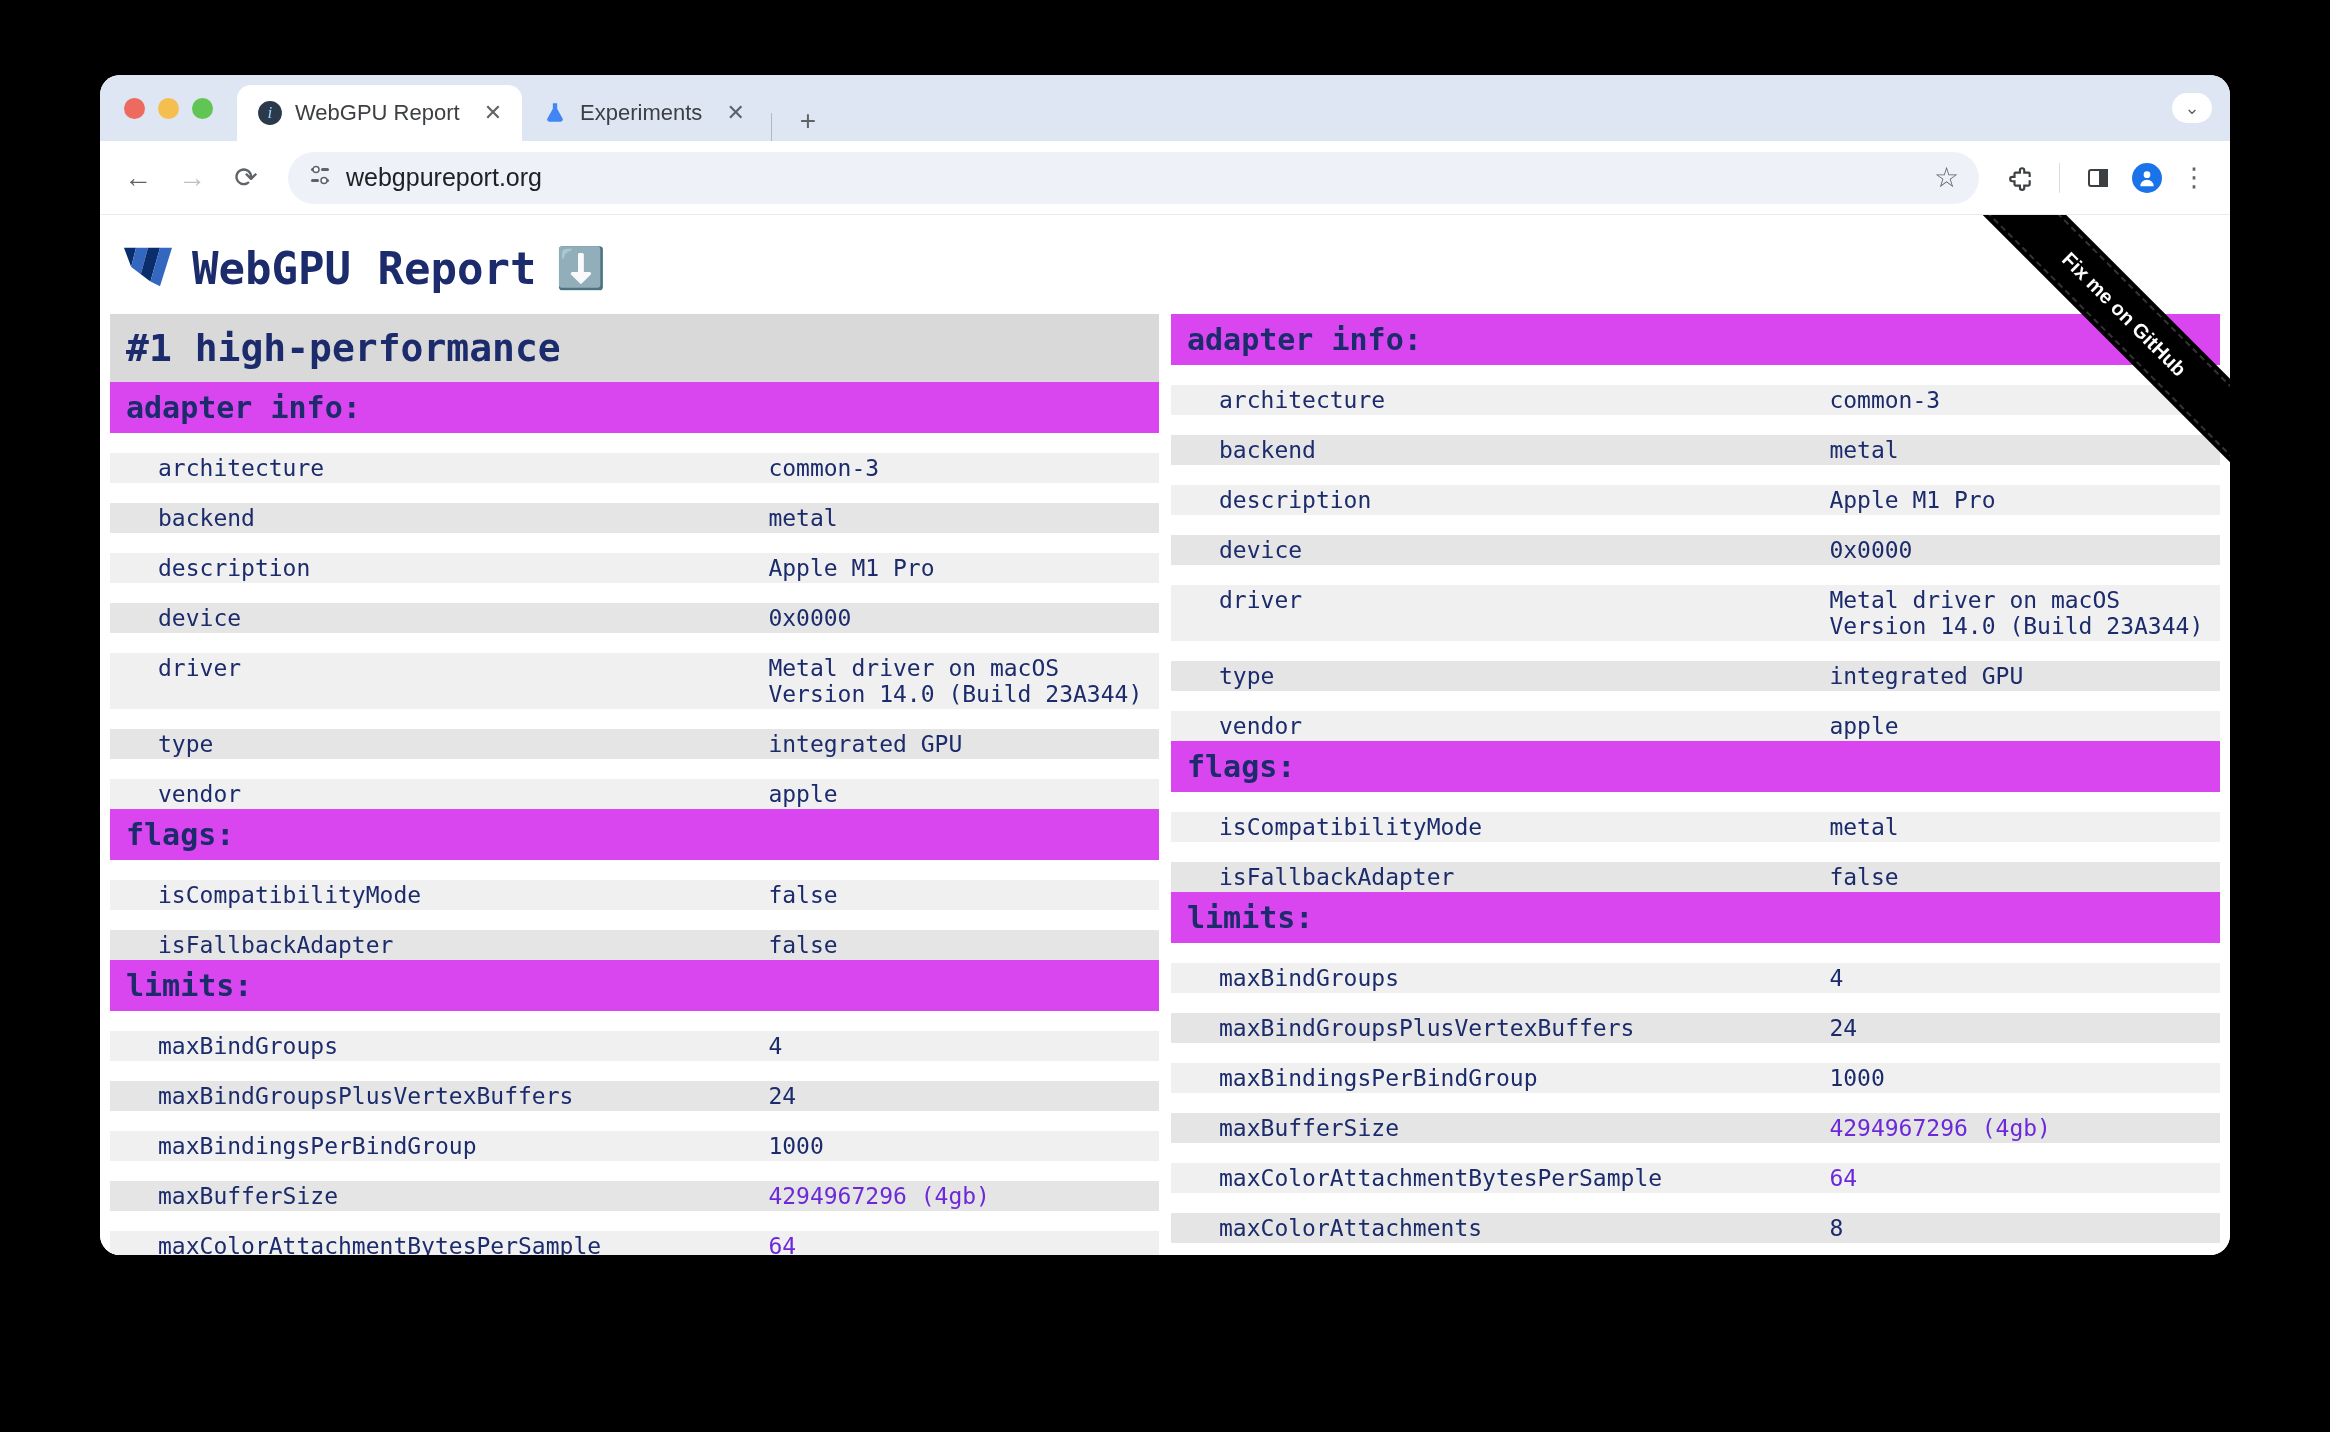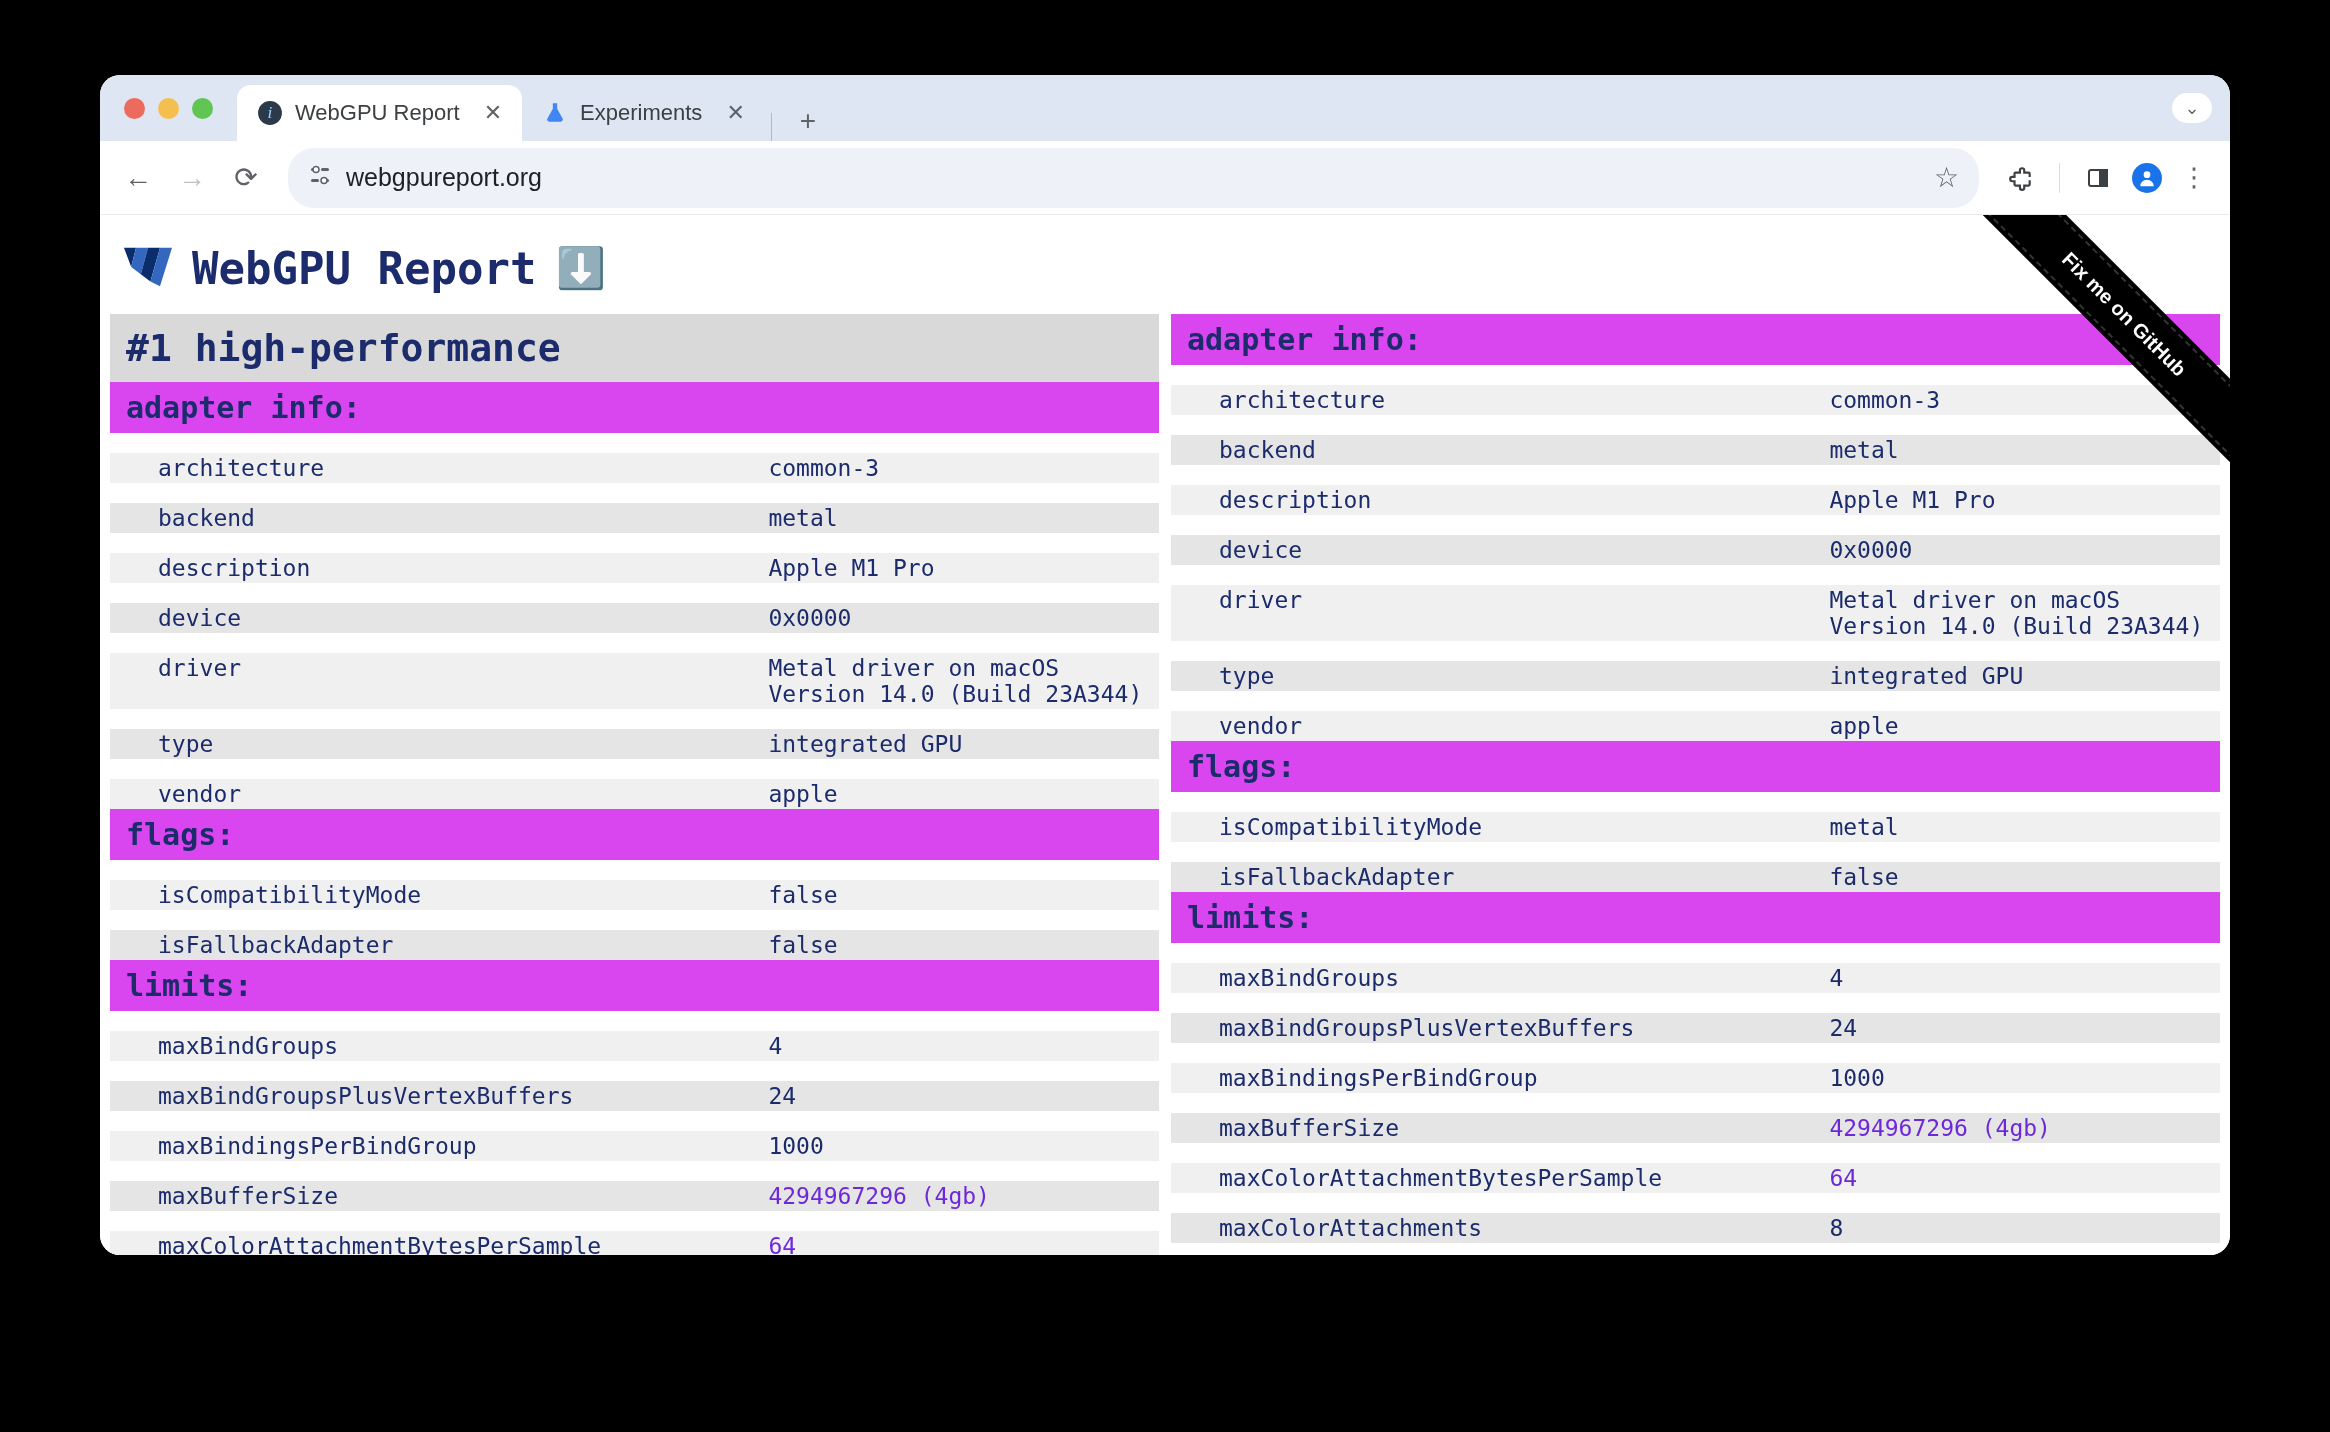--- a/index.html
+++ b/index.html
@@ -70,21 +70,21 @@
   gap: 10px;
   border-bottom: 1px solid #e8eaed;
 }
 .nav-btn {
   width: 44px; height: 44px; display: flex; align-items: center; justify-content: center;
   font-size: 28px; color: #5f6368; cursor: pointer; border-radius: 50%;
 }
 .nav-btn.disabled { color: #bdc1c6; }
 .url-bar {
   flex: 1;
-  height: 60px;
+  height: 52px;
   background: #eef2f8;
   border-radius: 26px;
   display: flex;
   align-items: center;
   padding: 0 20px;
   margin: 0 10px;
   gap: 14px;
 }
 .site-settings-icon { font-size: 22px; color: #5f6368; }
 .url-text { font-size: 25px; color: #202124; }

